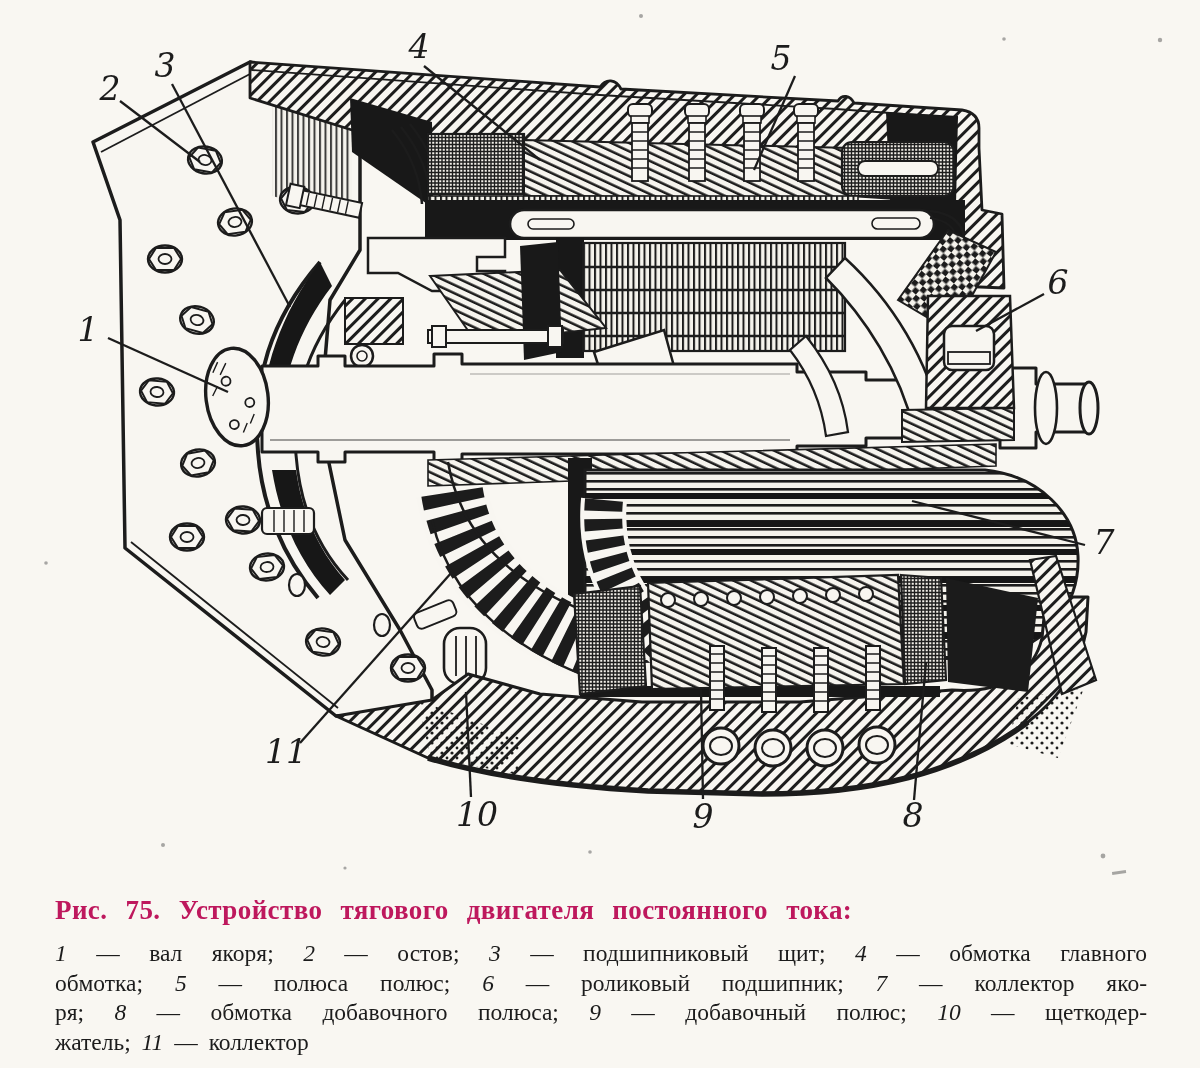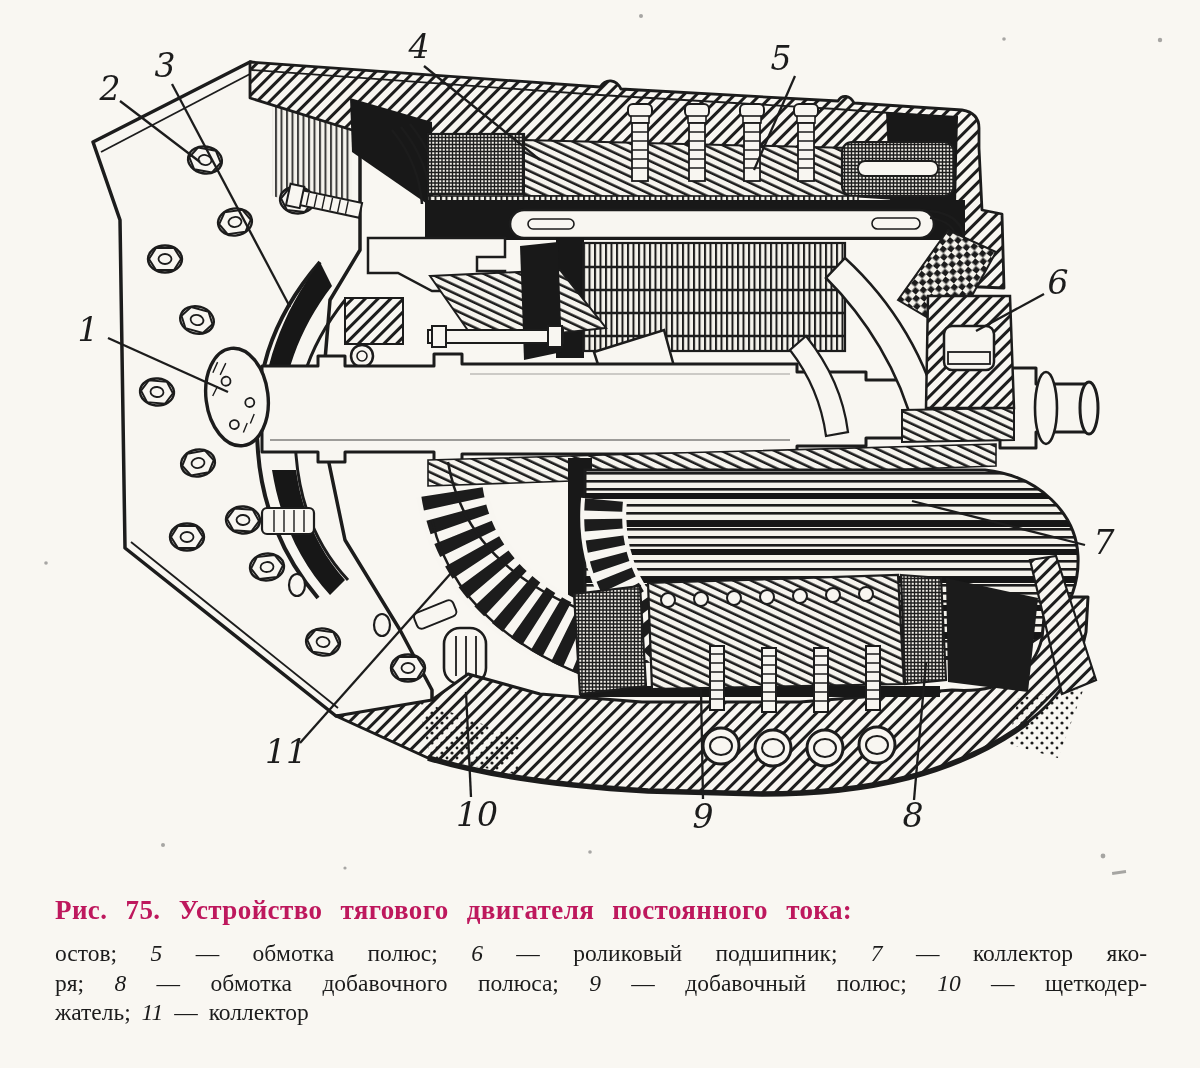--- a/index.html
+++ b/index.html
@@ -327,19 +327,20 @@
         <circle cx="590" cy="852" r="1.8"></circle>
     <circle cx="46" cy="563" r="1.8"></circle>
         <circle cx="345" cy="868" r="1.6"></circle>
     <rect x="1112" y="871" width="14" height="3" transform="rotate(-8 1119 872)"></rect>
   </g>
 </svg>
 
 <div id="caption">
   <p class="title">Рис. 75. Устройство тягового двигателя постоянного тока:</p>
   <div>
-        <div class="legend-line"><span>остов;  </span><span class="num">5</span><span> — обмотка полюс;  </span><span class="num">6</span><span> — роликовый подшипник;  </span><span class="num">7</span><span> — коллектор яко-</span></div>
+        <div class="legend-line"><span class="num">1</span><span> — вал якоря;  </span><span class="num">2</span><span> — остов;  </span><span class="num">3</span><span> — подшипниковый щит;  </span><span class="num">4</span><span> — обмотка главного</span></div>
+        <div class="legend-line"><span>обмотка;  </span><span class="num">5</span><span> — полюса полюс;  </span><span class="num">6</span><span> — роликовый подшипник;  </span><span class="num">7</span><span> — коллектор яко-</span></div>
         <div class="legend-line"><span>ря;  </span><span class="num">8</span><span> — обмотка добавочного полюса;  </span><span class="num">9</span><span> — добавочный полюс;  </span><span class="num">10</span><span> — щеткодер-</span></div>
         <div class="legend-line last"><span>жатель;  </span><span class="num">11</span><span> — коллектор</span></div>
       </div>
 </div>
 
 </div>
 
 </body></html>

